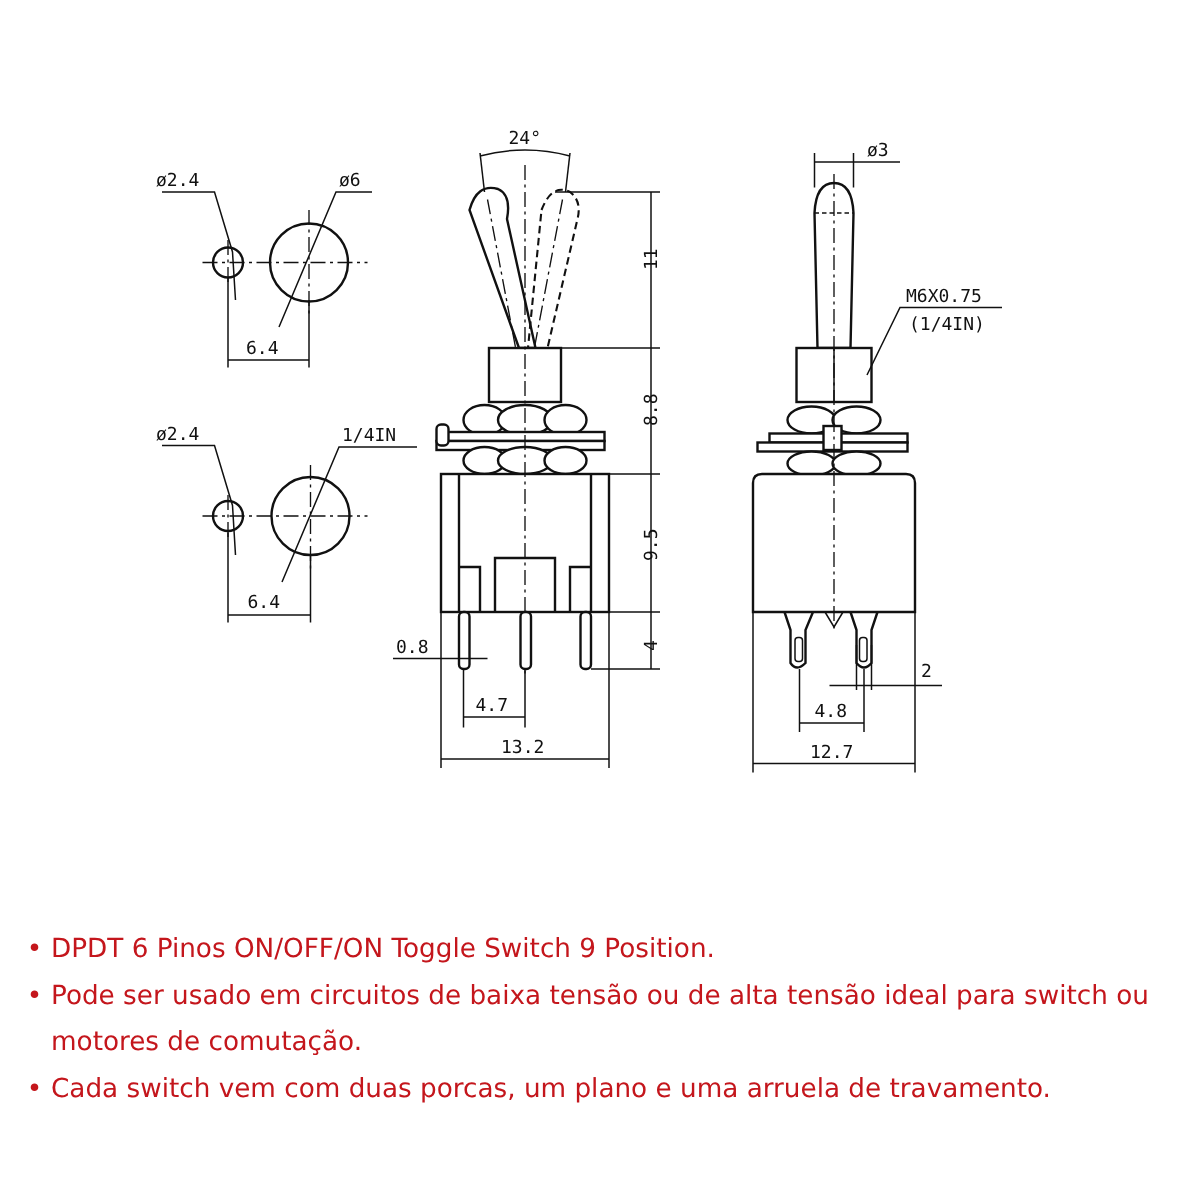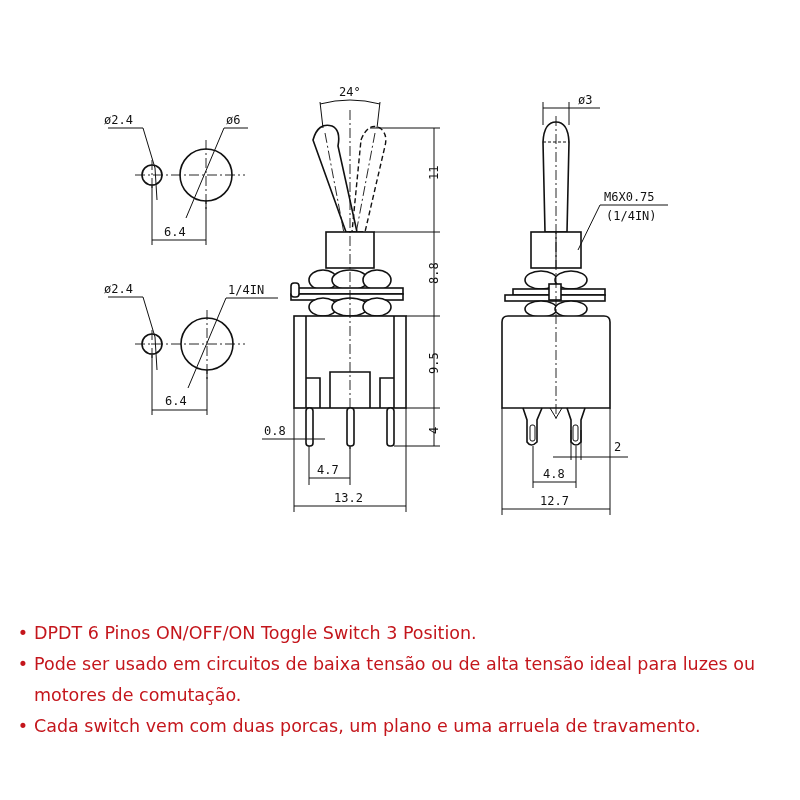--- a/index.html
+++ b/index.html
@@ -164,23 +164,23 @@
     <line class="thin" x1="502" y1="408" x2="502" y2="515"></line>
     <line class="thin" x1="610" y1="408" x2="610" y2="515"></line>
     <line class="thin" x1="502" y1="509" x2="610" y2="509"></line>
     <text x="540" y="505">12.7</text>
   </g>
 </svg>
 
 <div id="notes">
   <div class="note">
     <span class="bullet">•</span>
-    <span class="note-text">DPDT 6 Pinos ON/OFF/ON Toggle Switch 3 Position.</span>
+    <span class="note-text">DPDT 6 Pinos ON/OFF/ON Toggle Switch 9 Position.</span>
   </div>
   <div class="note">
     <span class="bullet">•</span>
-    <span class="note-text">Pode ser usado em circuitos de baixa tensão ou de alta tensão ideal para luzes ou motores de comutação.</span>
+    <span class="note-text">Pode ser usado em circuitos de baixa tensão ou de alta tensão ideal para switch ou motores de comutação.</span>
   </div>
   <div class="note">
     <span class="bullet">•</span>
     <span class="note-text">Cada switch vem com duas porcas, um plano e uma arruela de travamento.</span>
   </div>
 </div>
 
 </body></html>

